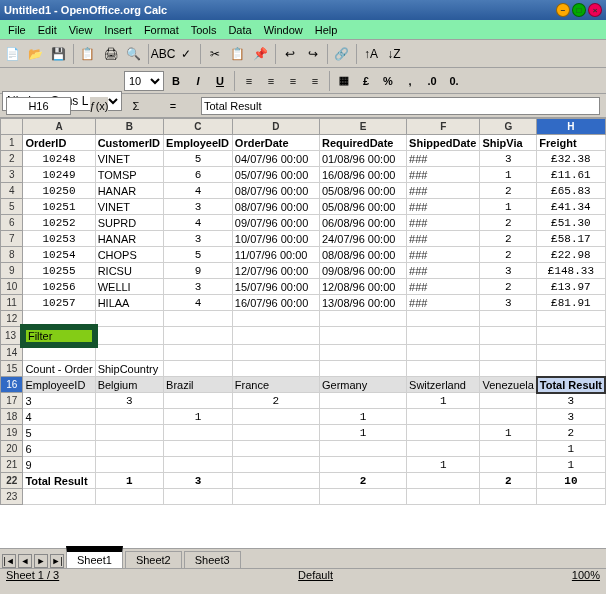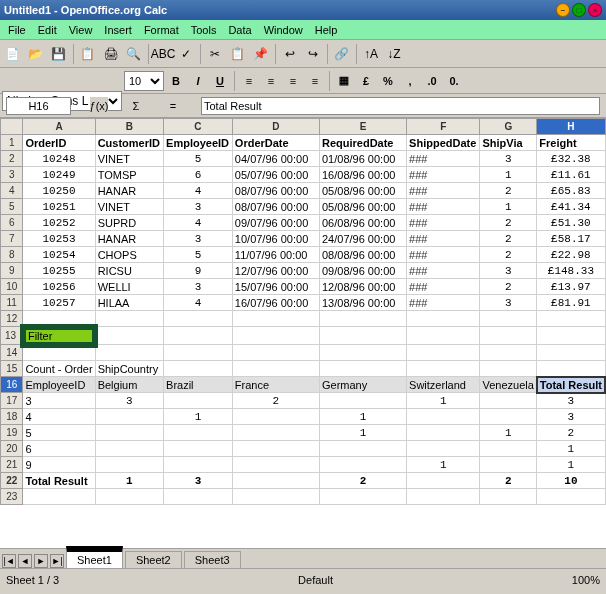--- a/index.html
+++ b/index.html
@@ -207,25 +207,26 @@
       margin-right: 2px;
       display: flex; align-items: center; justify-content: center;
       font-size: 9px;
     }
 
     
     #statusbar {
       background: #d4d0c8;
       height: 18px;
       display: flex;
-      align-items: flex-end;
+      align-items: flex-start;
       justify-content: space-between;
       padding: 0 6px;
       border-top: 1px solid #a0a0a0;
       font-size: 11px;
+      text-decoration: underline;
     }
 
     
     .col-row { width: 28px; }
     .col-a { width: 55px; }
     .col-b { width: 70px; }
     .col-c { width: 70px; }
     .col-d { width: 100px; }
     .col-e { width: 100px; }
     .col-f { width: 75px; }

